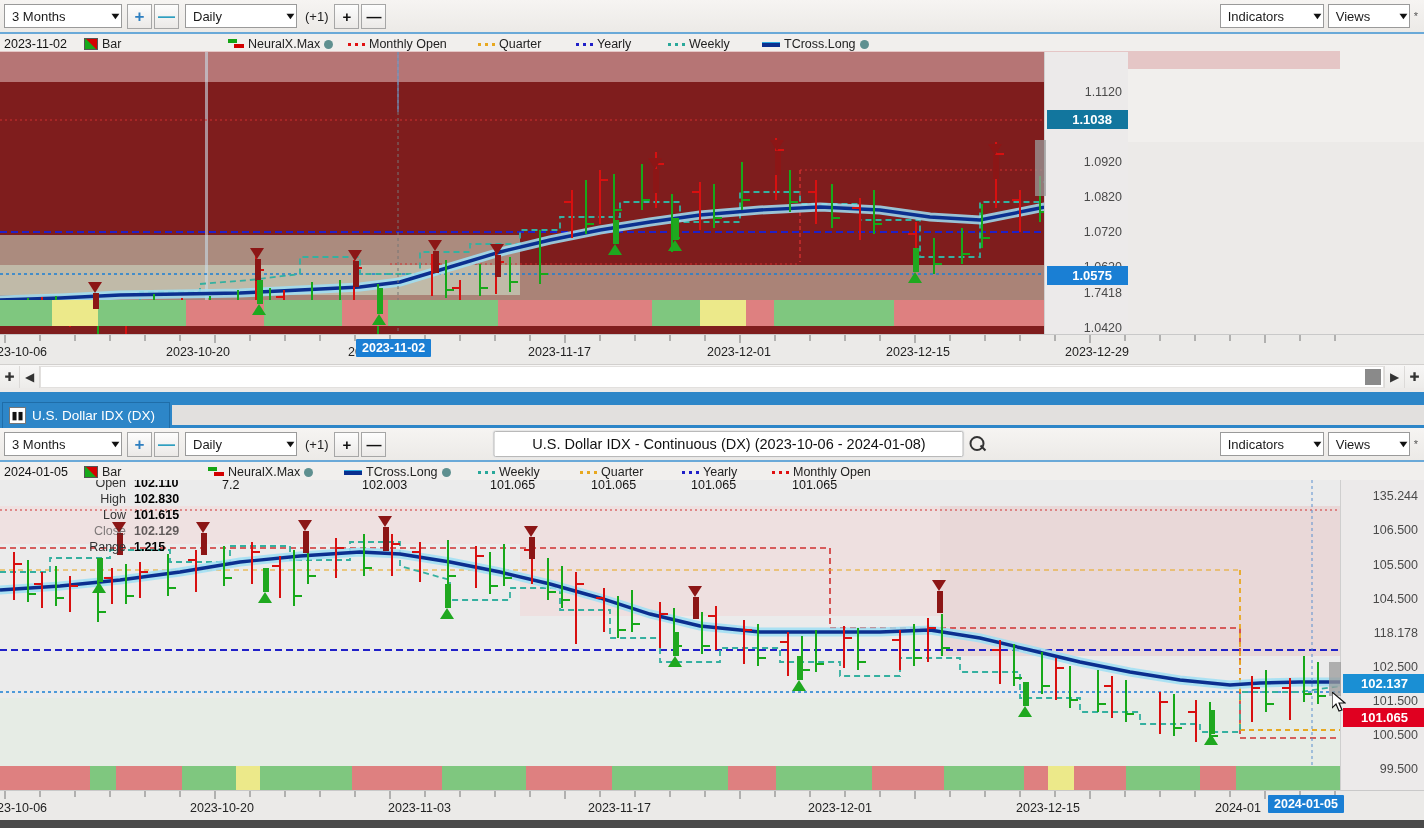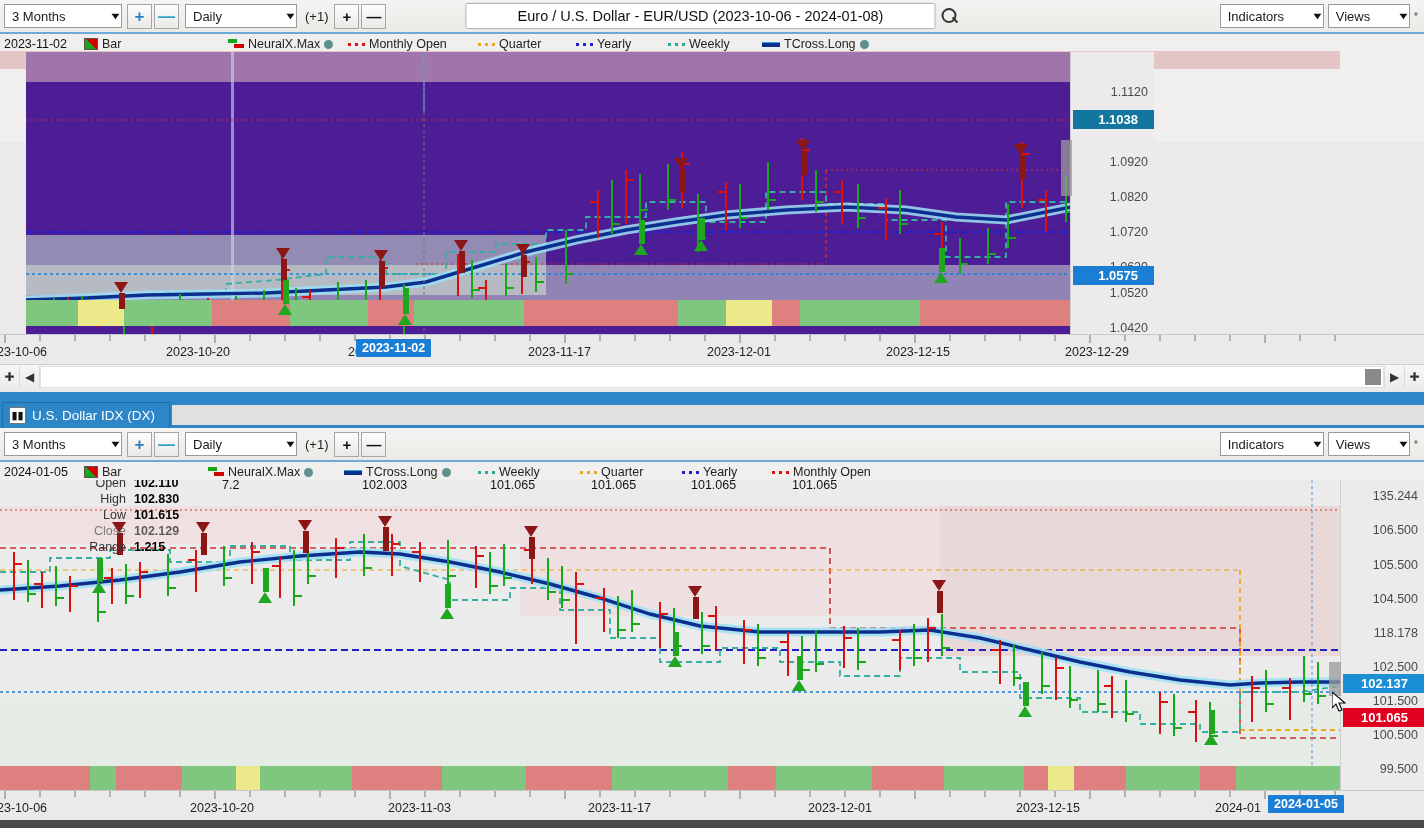--- a/index.html
+++ b/index.html
@@ -178,24 +178,20 @@
     <div class="combo w112" style="margin-left:6px;">
       <span class="cval">Daily</span>
       <span class="arrow">▼</span>
     </div>
     <span class="paren">(+1)</span>
     <div class="plusminus" style="margin-left:0;">
       <div class="sqbtn dk">+</div>
       <div class="sqbtn dk">—</div>
     </div>
 
-    <div class="symbolwrap">
-      <div class="symbolbox">Euro / U.S. Dollar - EUR/USD (2023-10-06 - 2024-01-08)</div>
-      <div class="magnifier"></div>
-    </div>
 
     <div class="rightcombos">
       <div class="combo w100">
         <span class="cval">Indicators</span>
         <span class="arrow">▼</span>
       </div>
       <div class="combo w78">
         <span class="cval">Views</span>
         <span class="arrow">▼</span>
       </div>
@@ -269,21 +265,21 @@
     <div class="lval" style="left:680px;top:20px;">1.0568</div>
 
     <div class="litem" style="left:762px;top:3px;">
       <span class="swatch-solid"></span>
       <span style="color:#222;">TCross.Long</span>
       <span class="dotinfo"></span>
     </div>
     <div class="lval" style="left:777px;top:20px;">1.0587</div>
   </div>
 
-  <div class="chartarea" style="position:absolute;top:52px;left:0;width:1128px;height:282px;background:#4c1d95;margin-left:26px;">
+  <div class="chartarea" style="position:absolute;top:52px;left:0;width:1128px;height:282px;background:#7f1d1d;">
     <div class="plot">
       <svg width="1340" height="282" style="display:block;">
         <defs>
           <linearGradient id="glowT" x1="0" y1="0" x2="0" y2="1">
             <stop offset="0%" stop-color="#bfe8f8" stop-opacity="0.9"></stop>
             <stop offset="100%" stop-color="#bfe8f8" stop-opacity="0.3"></stop>
           </linearGradient>
         </defs>
 
         <rect x="0" y="0" width="1340" height="30" fill="#e3bebe" opacity="0.55"></rect>
@@ -516,21 +512,21 @@
     </div>
 
     <div class="priceaxis">
       <div class="tick" style="top:33px;">1.1120</div>
       <div class="hl" style="top:58px;background:#12769e;">1.1038</div>
       <div class="tick" style="top:103px;">1.0920</div>
       <div class="tick" style="top:138px;">1.0820</div>
       <div class="tick" style="top:173px;">1.0720</div>
       <div class="tick" style="top:208px;">1.0620</div>
       <div class="hl" style="top:214px;background:#1a7fd4;">1.0575</div>
-      <div class="tick" style="top:234px;">1.0520</div>
+      <div class="tick" style="top:234px;">1.7418</div>
       <div class="tick" style="top:269px;">1.0420</div>
       <div style="position:absolute;left:-10px;top:88px;width:11px;height:56px;background:#9a9a9a;opacity:.75;"></div>
     </div>
   </div>
 
   <div class="dateaxis" style="position:absolute;top:334px;left:0;width:1424px;">
     <svg class="ticks" width="1424" height="9">
       <g stroke="#777" stroke-width="1">
         <line x1="5" y1="0" x2="5" y2="8"></line>
           <line x1="40" y1="0" x2="40" y2="6"></line>
@@ -616,20 +612,24 @@
     <div class="combo w112" style="margin-left:6px;">
       <span class="cval">Daily</span>
       <span class="arrow">▼</span>
     </div>
     <span class="paren">(+1)</span>
     <div class="plusminus" style="margin-left:0;">
       <div class="sqbtn dk">+</div>
       <div class="sqbtn dk">—</div>
     </div>
 
+    <div class="symbolwrap" style="left:52%;">
+      <div class="symbolbox">U.S. Dollar IDX - Continuous (DX) (2023-10-06 - 2024-01-08)</div>
+      <div class="magnifier"></div>
+    </div>
 
     <div class="rightcombos">
       <div class="combo w100">
         <span class="cval">Indicators</span>
         <span class="arrow">▼</span>
       </div>
       <div class="combo w78">
         <span class="cval">Views</span>
         <span class="arrow">▼</span>
       </div>

